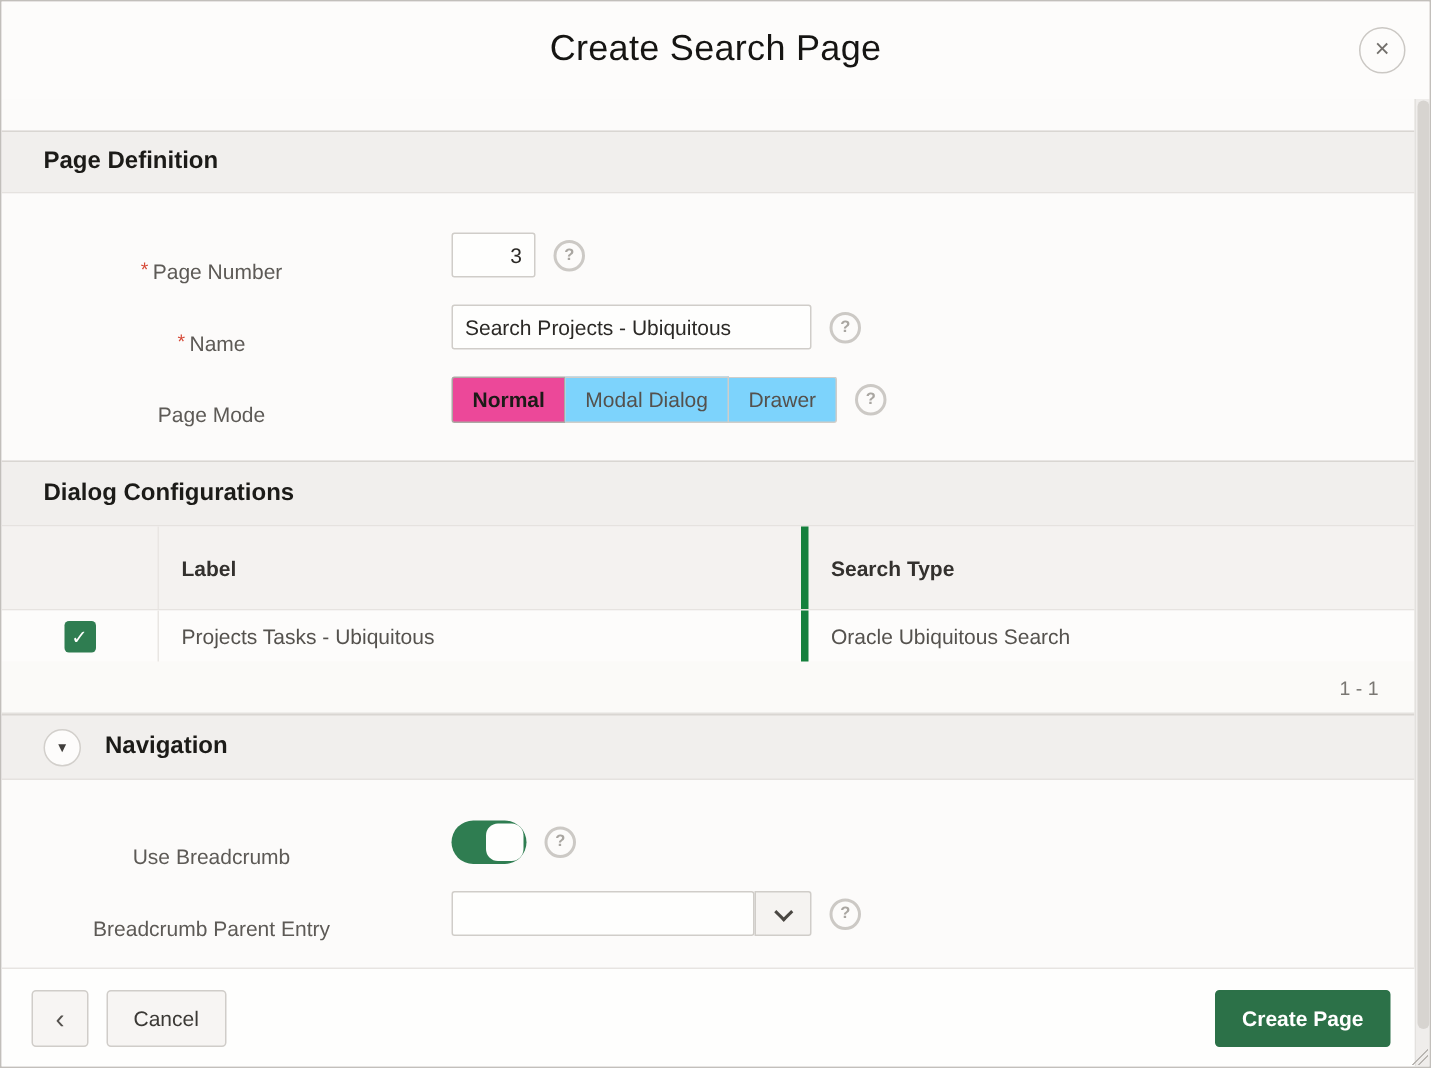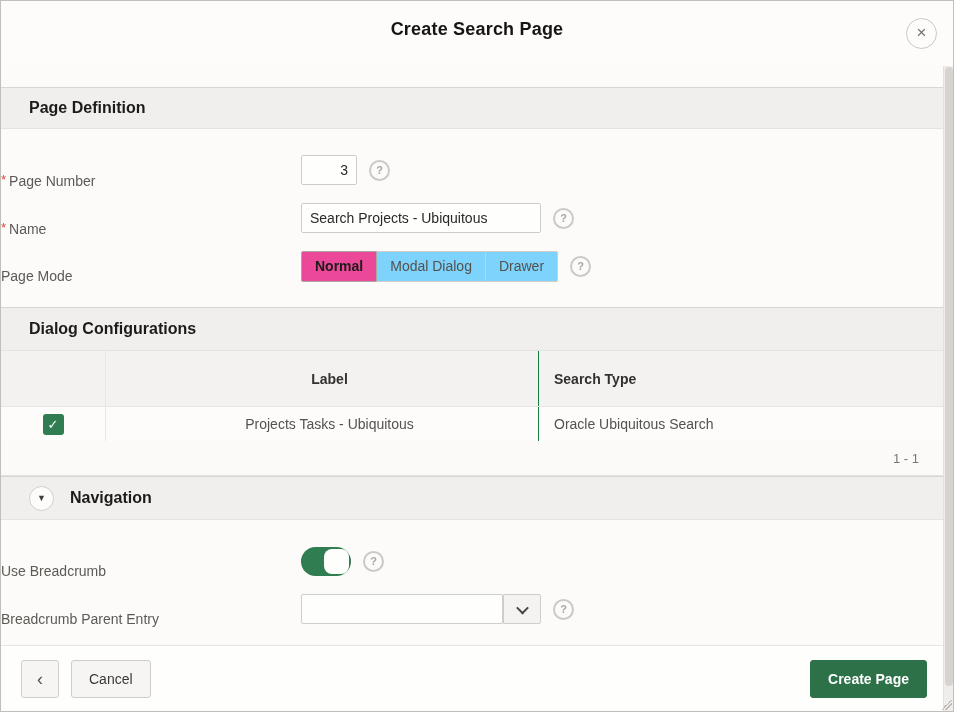--- a/index.html
+++ b/index.html
@@ -9,21 +9,21 @@
   .dialog {
     position:relative; width:954px; height:712px;
     background:#fcfbfa; border:1px solid #c2bfbb;
     overflow:hidden;
   }
 
   
   .dlg-header { position:relative; height:65px; background:#fdfcfb; }
   .dlg-title {
     position:absolute; left:0; right:0; top:18px; text-align:center;
-    font-size:18px; font-weight:bold; color:#161513; letter-spacing:.2px;
+    font-size:24px; font-weight:normal; color:#161513; letter-spacing:.2px;
   }
   .close-btn {
     position:absolute; right:16px; top:17px; width:31px; height:31px;
     border-radius:50%; border:1px solid #cbc8c4; background:#fdfcfb;
     color:#73706c; font-size:17px; line-height:28px; text-align:center;
     cursor:pointer;
   }
 
   
   .scroll-region { position:absolute; top:65px; left:0; right:0; bottom:0; }
@@ -52,21 +52,21 @@
     display:flex; align-items:center; justify-content:center;
     margin-right:16px; cursor:pointer;
   }
 
   
   .form-body { background:#fcfbfa; }
   .form-body.pd { height:178px; padding-top:26px; }
   .form-body.nav { height:125px; padding-top:26px; }
   .form-row { display:flex; align-items:center; margin-bottom:18px; height:30px; }
   .form-label {
-    width:280px; text-align:left; font-size:14px; color:#5d5a56;
+    width:280px; text-align:center; font-size:14px; color:#5d5a56;
     flex:none; padding-right:0;margin-top:20px;
   }
   .req-asterisk { color:#d64937; font-size:13px; vertical-align:2px; margin-right:3px; }
   .control-area { display:flex; align-items:center; margin-left:20px; }
 
   input.text-input {
     height:30px; border:1px solid #d0cdc9; background:#fefefd;
     font-family:"Liberation Sans",sans-serif; font-size:14px; color:#2b2926;
     padding:0 8px; border-radius:2px; outline:none;
   }
@@ -100,21 +100,21 @@
     border-bottom:1px solid #e6e3e0;
   }
   .table-row {
     height:34px; background:#fdfcfb; display:flex; align-items:center;
   }
   .col-check { width:105px; flex:none; align-self:stretch;
     display:flex; align-items:center; justify-content:center;
     border-right:1px solid #e9e6e3; }
   .col-label { width:433px; flex:none; align-self:stretch;
     display:flex; align-items:center; padding-left:15px;
-    border-right:1px solid #15803d;justify-content:center; }
+    border-right:5px solid #15803d; }
   .col-type  { flex:1; align-self:stretch; display:flex; align-items:center; padding-left:15px; }
   .th-text { font-size:14px; font-weight:bold; color:#33312e; }
   .td-text { font-size:14px; color:#55524e; }
 
   .checkbox {
     width:21px; height:21px; border-radius:3px; background:#2f7d51;
     color:#fff; font-size:13px; display:flex; align-items:center;
     justify-content:center; cursor:pointer;
   }
 

